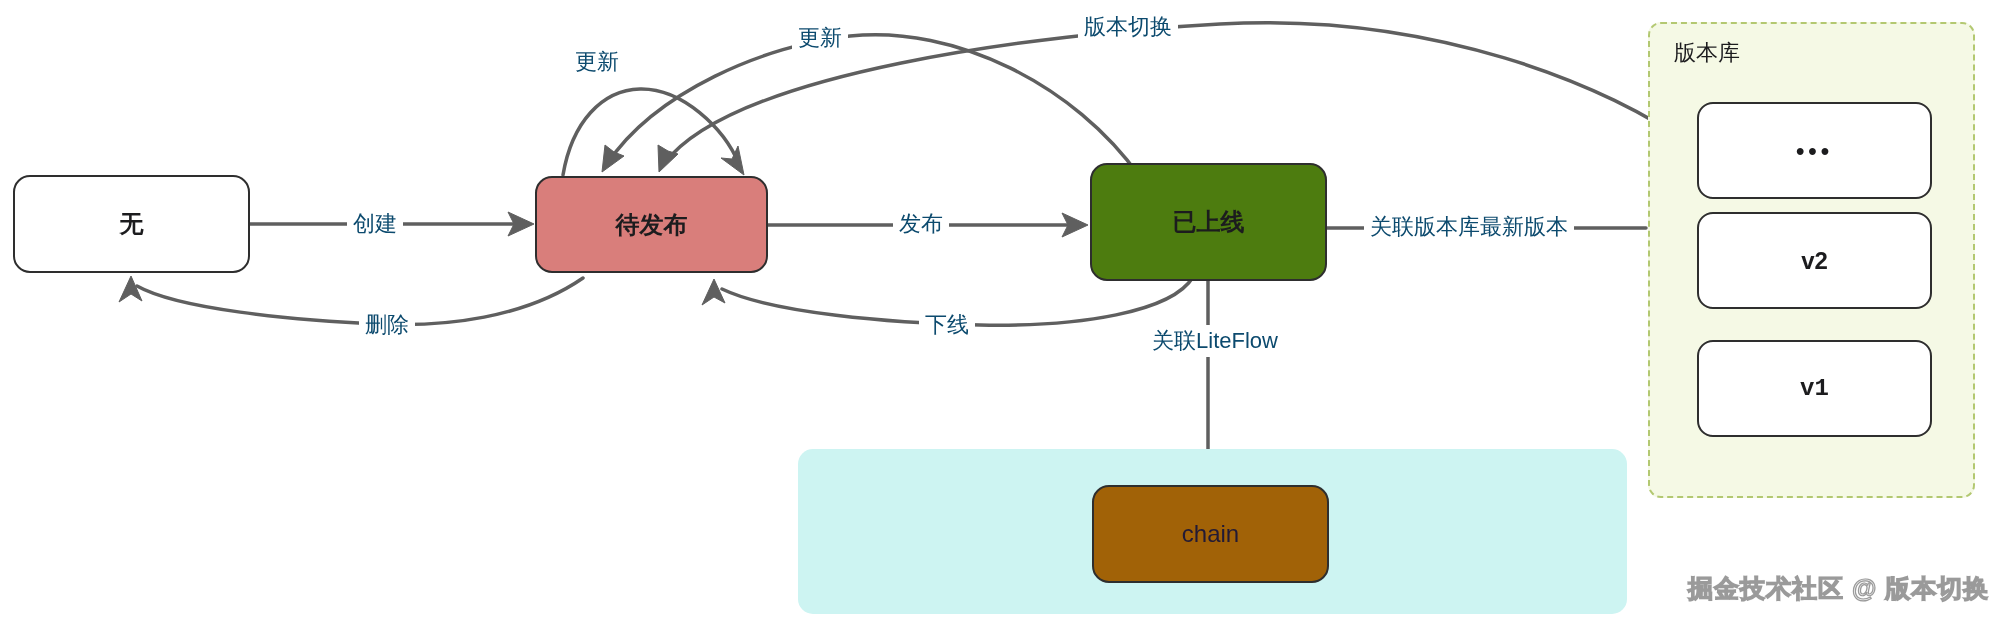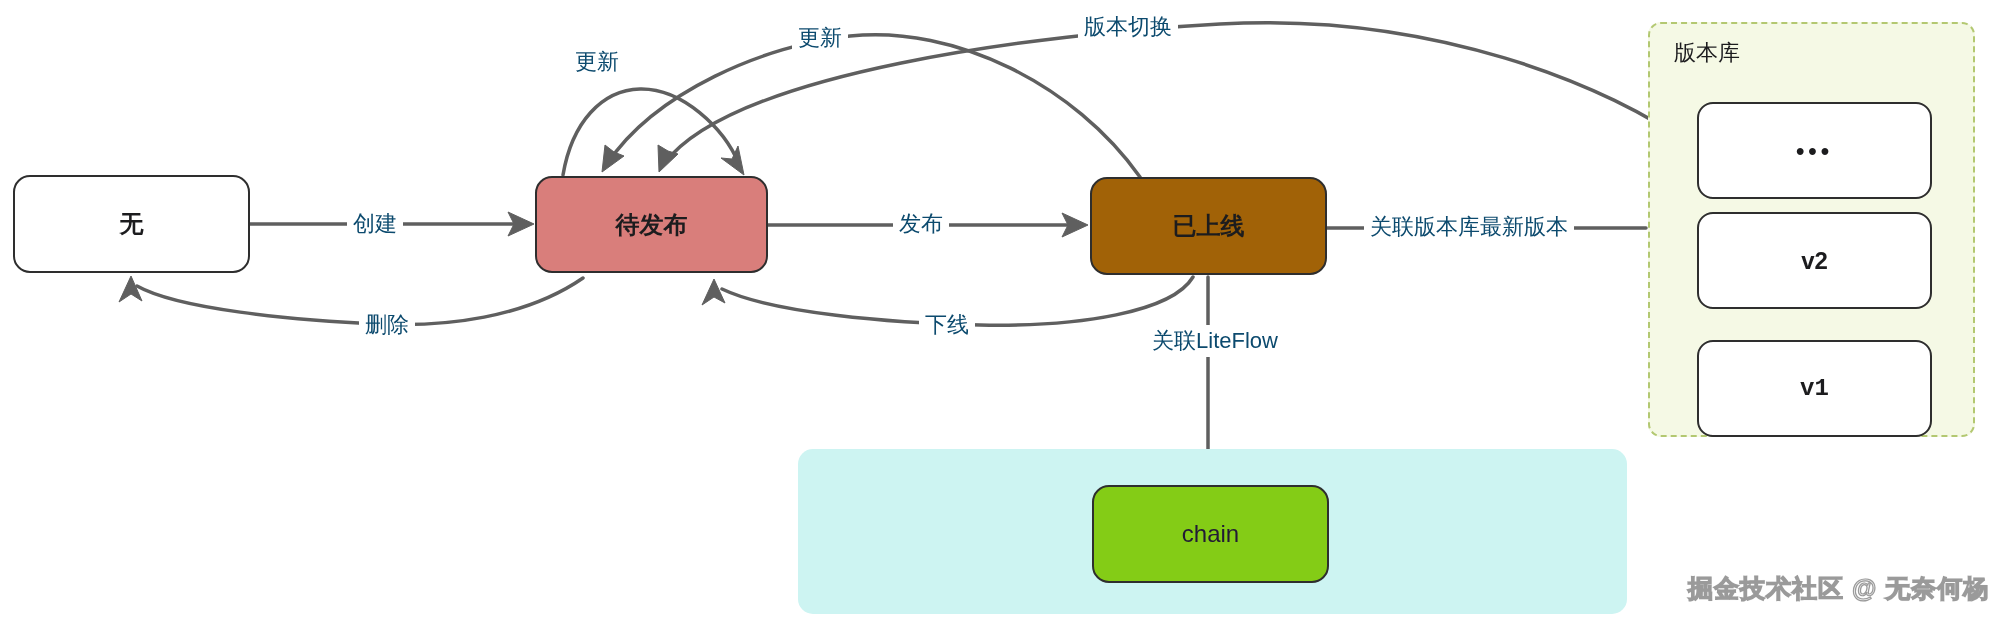--- a/index.html
+++ b/index.html
@@ -18,29 +18,29 @@
     position:absolute;
     display:flex;align-items:center;justify-content:center;
     box-sizing:border-box;
     border:2.5px solid #2e2e2e;
     border-radius:17px;
     font-size:24px;font-weight:700;color:#1c1c1e;
     background:#fff;
   }
   .node-none{left:13px;top:175px;width:237px;height:98px;}
   .node-pending{left:535px;top:176px;width:233px;height:97px;background:#d97e7b;}
-  .node-online{left:1090px;top:177px;width:237px;height:98px;background:#a16207;}
-  .node-chain{left:1092px;top:485px;width:237px;height:98px;background:#84cc16;font-weight:500;color:#221a35;}
+  .node-online{left:1090px;top:163px;width:237px;height:118px;background:#4d7c0f;}
+  .node-chain{left:1092px;top:485px;width:237px;height:98px;background:#a16207;font-weight:500;color:#221a35;}
 
   .container-cyan{
     position:absolute;left:798px;top:449px;width:829px;height:165px;
     background:#cdf4f2;border-radius:15px;
   }
   .container-repo{
-    position:absolute;left:1648px;top:22px;width:327px;height:415px;
+    position:absolute;left:1648px;top:22px;width:327px;height:476px;
     box-sizing:border-box;
     background:#f5f9e5;
     border:2.5px dashed #b3c871;
     border-radius:13px;
   }
   .repo-title{
     position:absolute;left:24px;top:14px;
     font-size:22px;font-weight:500;color:#1c1c1e;
   }
   .repo-item{
@@ -143,15 +143,15 @@
   <span class="edge-label lbl-create">创建</span>
   <span class="edge-label lbl-update-self">更新</span>
   <span class="edge-label lbl-update-online">更新</span>
   <span class="edge-label lbl-version-switch">版本切换</span>
   <span class="edge-label lbl-publish">发布</span>
   <span class="edge-label lbl-delete">删除</span>
   <span class="edge-label lbl-offline">下线</span>
   <span class="edge-label lbl-link-latest">关联版本库最新版本</span>
   <span class="edge-label lbl-link-liteflow">关联LiteFlow</span>
 
-  <div class="watermark">掘金技术社区 @ 无奈何杨</div>
+  <div class="watermark">掘金技术社区 @ 版本切换</div>
 
 </div>
 
 </body></html>

